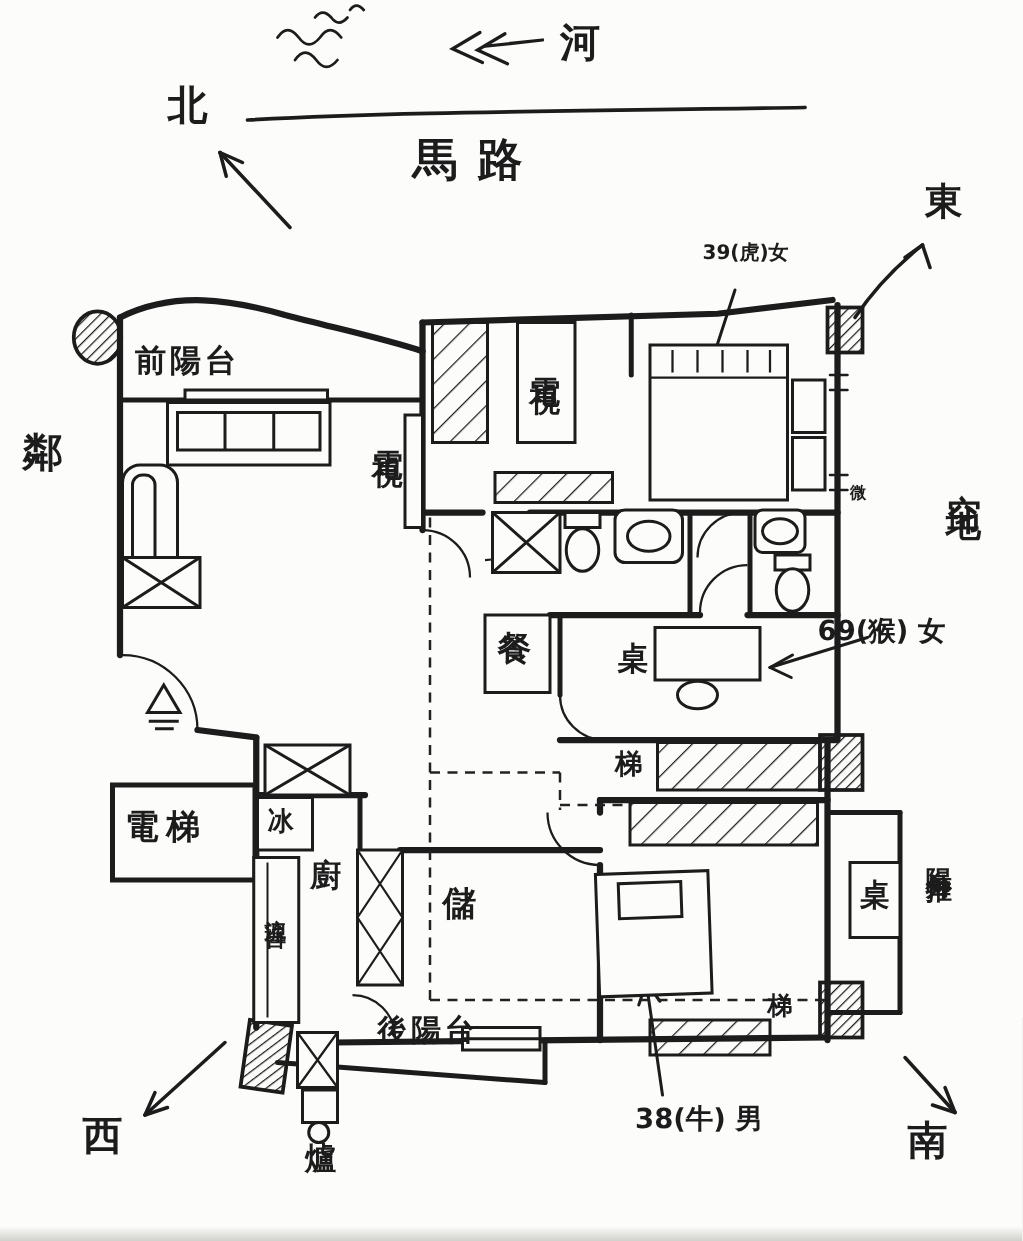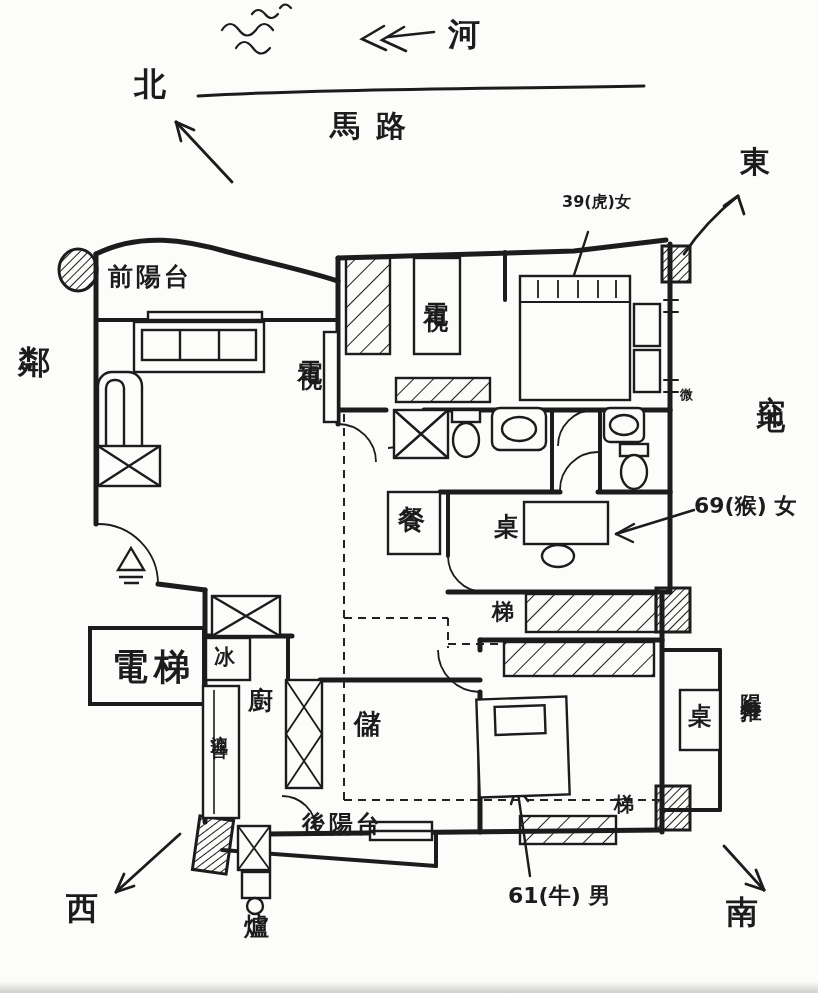--- a/index.html
+++ b/index.html
@@ -240,43 +240,43 @@
         <rect x="238" y="826" width="32" height="44"></rect>
         <path d="M 238 826 L 270 870 M 270 826 L 238 870" fill="none" stroke-width="1.8"></path>
         <rect x="242" y="872" width="28" height="26"></rect>
         <circle cx="255" cy="906" r="8"></circle>
       </g>
     </g>
   </svg>
 
   <div class="lbl" style="left:448px;top:18px;font-size:32px">河</div>
   <div class="lbl" style="left:134px;top:68px;font-size:32px">北</div>
-  <div class="lbl" style="left:330px;top:110px;font-size:30px;letter-spacing:16px">馬路</div>
+  <div class="lbl" style="left:330px;top:110px;font-size:36px;letter-spacing:16px">馬路</div>
   <div class="lbl" style="left:740px;top:146px;font-size:30px">東</div>
   <div class="lbl" style="left:66px;top:892px;font-size:32px">西</div>
   <div class="lbl" style="left:726px;top:896px;font-size:32px">南</div>
   <div class="lbl" style="left:18px;top:346px;font-size:32px">鄰</div>
   <div class="lbl v" style="left:756px;top:372px;font-size:28px;letter-spacing:10px">空地</div>
 
-  <div class="lbl" style="left:108px;top:264px;font-size:25px;letter-spacing:3px">前陽台</div>
+  <div class="lbl" style="left:108px;top:276px;font-size:25px;letter-spacing:3px">前陽台</div>
   <div class="lbl v" style="left:296px;top:340px;font-size:25px;letter-spacing:4px">電視</div>
   <div class="lbl v" style="left:422px;top:282px;font-size:25px;letter-spacing:4px">電視</div>
   <div class="lbl" style="left:398px;top:506px;font-size:27px">餐</div>
   <div class="lbl" style="left:494px;top:514px;font-size:25px">桌</div>
   <div class="lbl" style="left:492px;top:600px;font-size:22px">梯</div>
-  <div class="lbl" style="left:112px;top:648px;font-size:36px;letter-spacing:6px">電梯</div>
+  <div class="lbl" style="left:100px;top:648px;font-size:27px;letter-spacing:6px">電梯</div>
   <div class="lbl" style="left:214px;top:646px;font-size:21px">冰</div>
   <div class="lbl" style="left:248px;top:688px;font-size:25px">廚</div>
   <div class="lbl v" style="left:210px;top:722px;font-size:17px;letter-spacing:3px">流理台</div>
   <div class="lbl" style="left:354px;top:710px;font-size:27px">儲</div>
   <div class="lbl" style="left:302px;top:812px;font-size:24px;letter-spacing:3px">後陽台</div>
   <div class="lbl" style="left:244px;top:914px;font-size:25px">爐</div>
   <div class="lbl" style="left:688px;top:704px;font-size:24px">桌</div>
   <div class="lbl v" style="left:740px;top:678px;font-size:21px;letter-spacing:2px">陽台外推</div>
   <div class="lbl" style="left:614px;top:794px;font-size:20px">梯</div>
   <div class="lbl" style="left:680px;top:388px;font-size:13px">微</div>
 
   <div class="lbl" style="left:562px;top:194px;font-size:16px">39(虎)女</div>
-  <div class="lbl" style="left:694px;top:494px;font-size:22px">69(猴) 女</div>
-  <div class="lbl" style="left:508px;top:884px;font-size:22px">61(牛) 男</div>
+  <div class="lbl" style="left:654px;top:494px;font-size:22px">69(猴) 女</div>
+  <div class="lbl" style="left:508px;top:884px;font-size:22px">38(牛) 男</div>
 
   <div class="scan-edge"></div>
 </div>
 
 </body></html>

